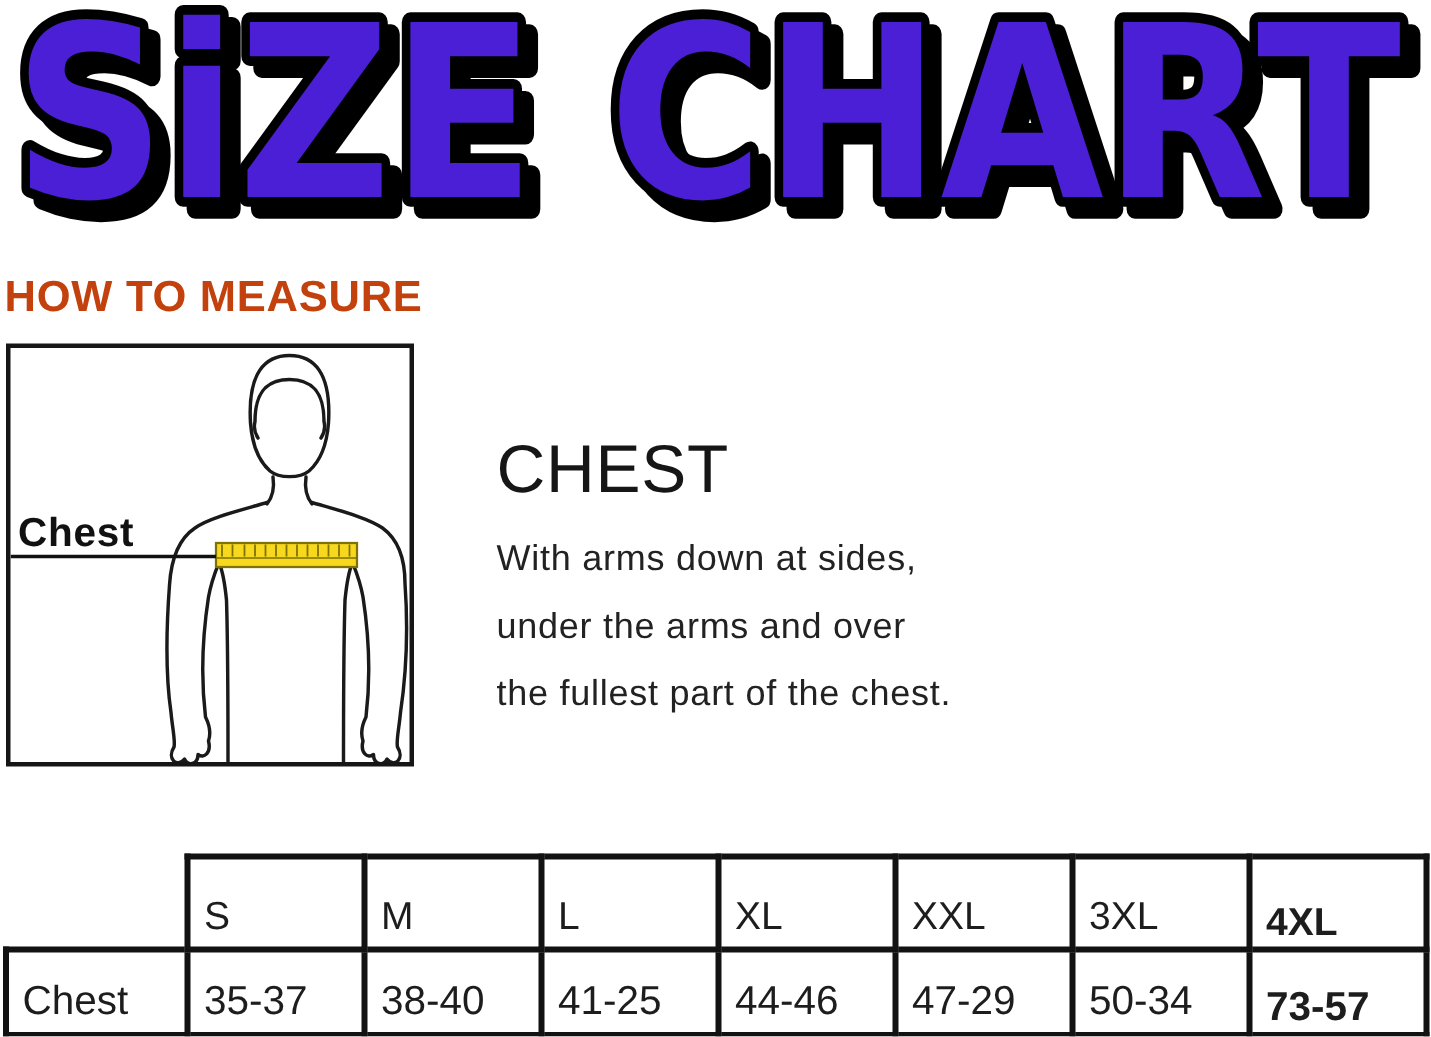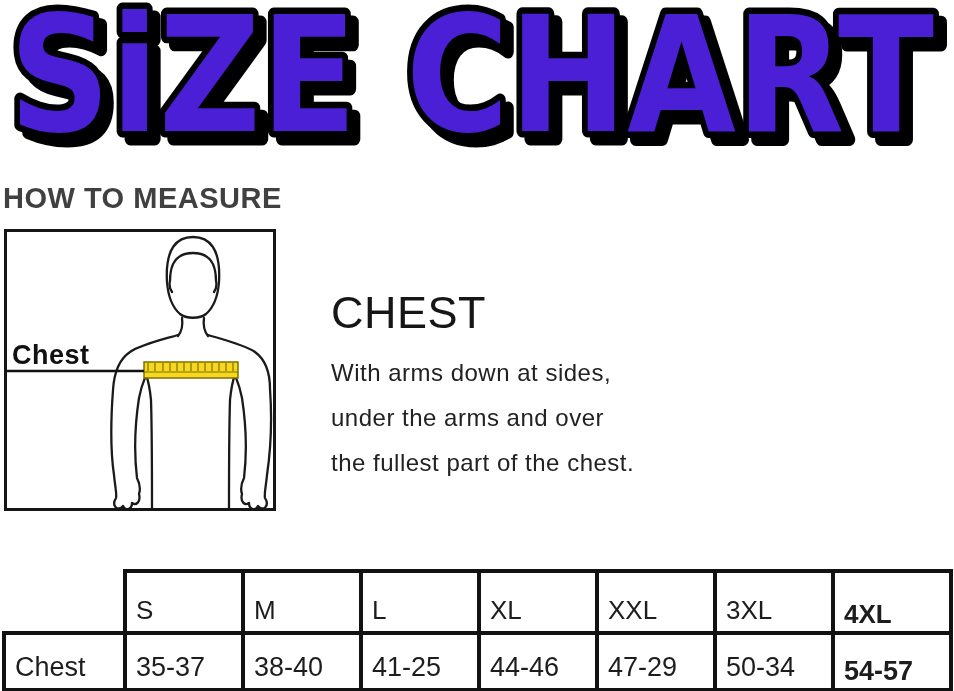--- a/index.html
+++ b/index.html
@@ -9,21 +9,21 @@
   }
   
   .title-svg{position:absolute;left:0;top:0;}
   .title-svg text{
     font-family:"DejaVu Sans",sans-serif;font-weight:800;font-size:160px;
     stroke-linejoin:round;
   }
   
   .howto{
     position:absolute;left:3px;top:182px;font-size:29px;font-weight:700;
-    letter-spacing:0.5px;color:#404040;
+    letter-spacing:0.5px;color:#c2410c;
   }
   
   .diagram-box{
     position:absolute;left:4px;top:229px;width:272px;height:282px;
     border:3px solid #161616;box-sizing:border-box;background:#fff;
   }
   .diagram-box svg{display:block;}
   .figure-stroke{fill:none;stroke:#1a1a1a;stroke-width:2.3;stroke-linecap:round;stroke-linejoin:round;}
   .chest-label-text{
     font-family:"Liberation Sans",sans-serif;font-size:27px;font-weight:600;
@@ -115,18 +115,18 @@
       <td class="low">4XL</td>
     </tr>
     <tr class="data">
       <td>Chest</td>
       <td>35-37</td>
       <td>38-40</td>
       <td>41-25</td>
       <td>44-46</td>
       <td>47-29</td>
       <td>50-34</td>
-      <td class="low">54-57</td>
+      <td class="low">73-57</td>
     </tr>
   </tbody>
     </table>
 
 </div>
 
 </body></html>

